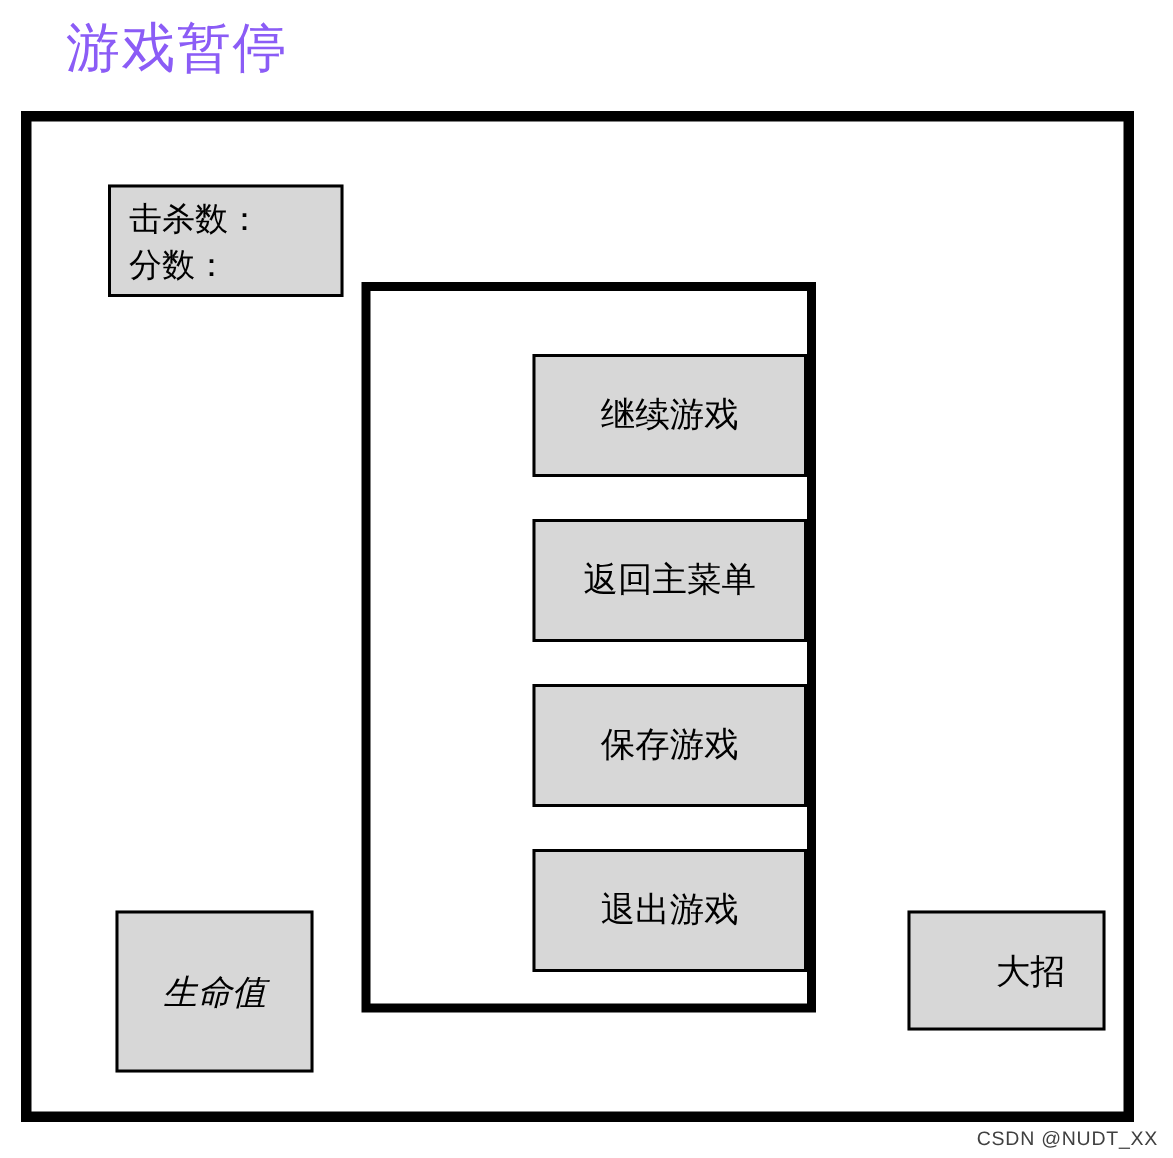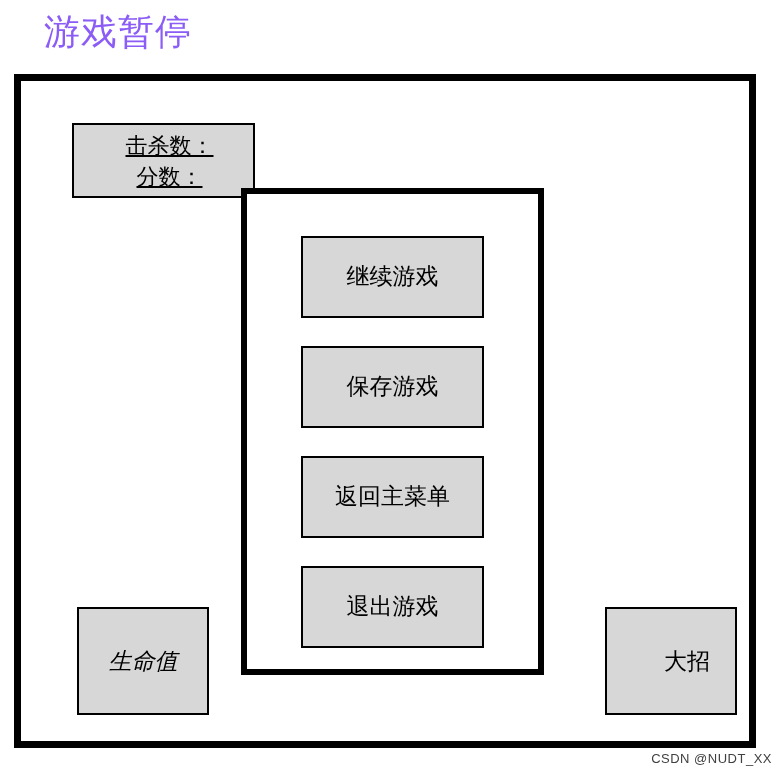--- a/index.html
+++ b/index.html
@@ -50,27 +50,26 @@
     display: flex;
     align-items: center;
     justify-content: center;
     text-align: center;
   }
 
   
   #stats-panel {
     left: 51px;
     top: 42px;
-    width: 183px;
+    width: 157px;
     height: 75px;
     flex-direction: column;
-    align-items: center;
+    align-items: flex-start;
     justify-content: center;
     padding-left: 12px;
-    text-decoration: underline;
   }
   #stats-panel .stat-line {
     font-size: 22px;
     line-height: 31px;
     white-space: nowrap;
   }
 
   
   #pause-dialog {
     position: absolute;
@@ -85,21 +84,21 @@
   #pause-menu {
     position: absolute;
     left: 0;
     top: 0;
     width: 100%;
     height: 100%;
     box-sizing: border-box;
     padding: 42px 0 0 0;
     display: flex;
     flex-direction: column;
-    align-items: center;
+    align-items: flex-end;
     gap: 28px;
   }
   .menu-button {
     position: relative;
     box-sizing: border-box;
     width: 183px;
     height: 82px;
     background: #d7d7d7;
     border: 2px solid #000000;
     display: flex;
@@ -119,21 +118,21 @@
     top: 526px;
     width: 132px;
     height: 108px;
     font-size: 23px;
     font-style: italic;
   }
   #ultimate-panel {
     left: 584px;
     top: 526px;
     width: 132px;
-    height: 108px;
+    height: 80px;
     font-size: 23px;
     padding-left: 32px;
   }
 
   
   #watermark {
     position: absolute;
     right: 10px;
     bottom: 4px;
     font-size: 13px;
@@ -152,22 +151,22 @@
 <div id="game-frame">
 
   <div class="panel" id="stats-panel">
     <div class="stat-line">击杀数：</div>
     <div class="stat-line">分数：</div>
   </div>
 
   <div id="pause-dialog">
     <div id="pause-menu">
       <div class="menu-button">继续游戏</div>
+      <div class="menu-button">返回主菜单</div>
       <div class="menu-button">保存游戏</div>
-      <div class="menu-button">返回主菜单</div>
       <div class="menu-button">退出游戏</div>
     </div>
   </div>
 
   <div class="panel" id="health-panel">生命值</div>
 
   <div class="panel" id="ultimate-panel">大招</div>
 
 </div>
 

